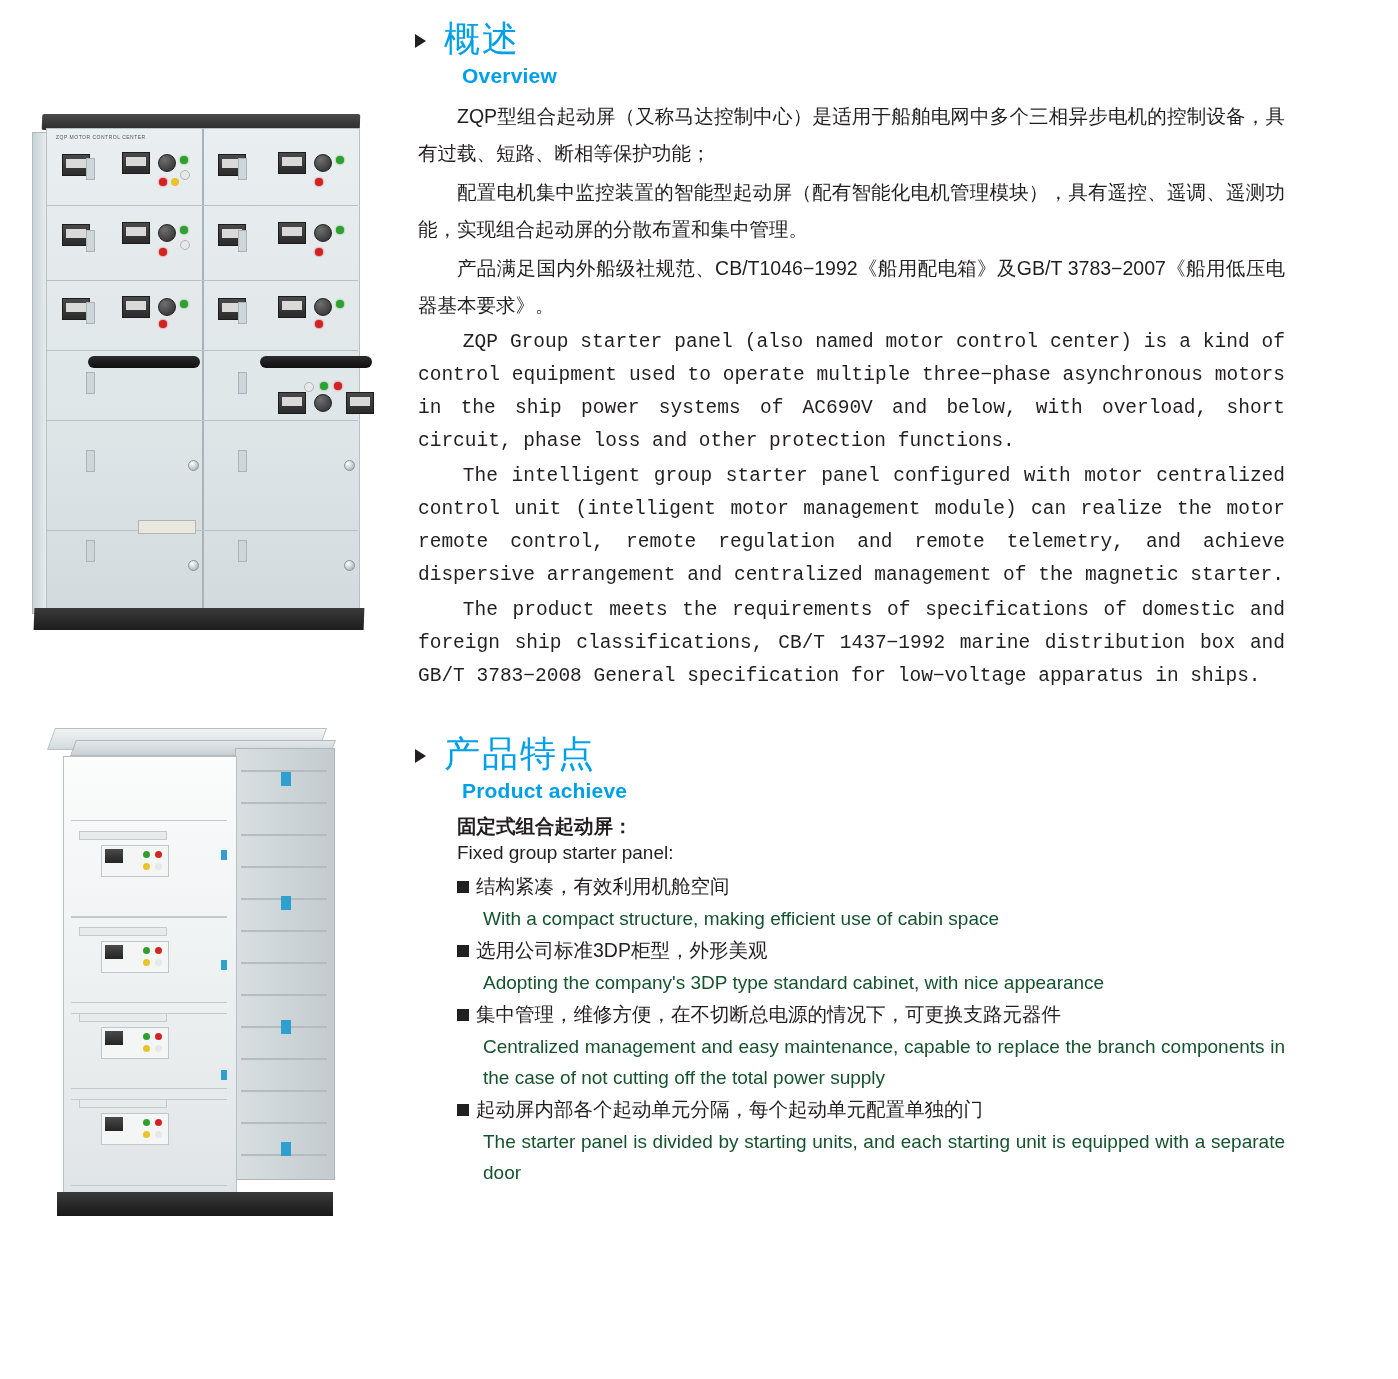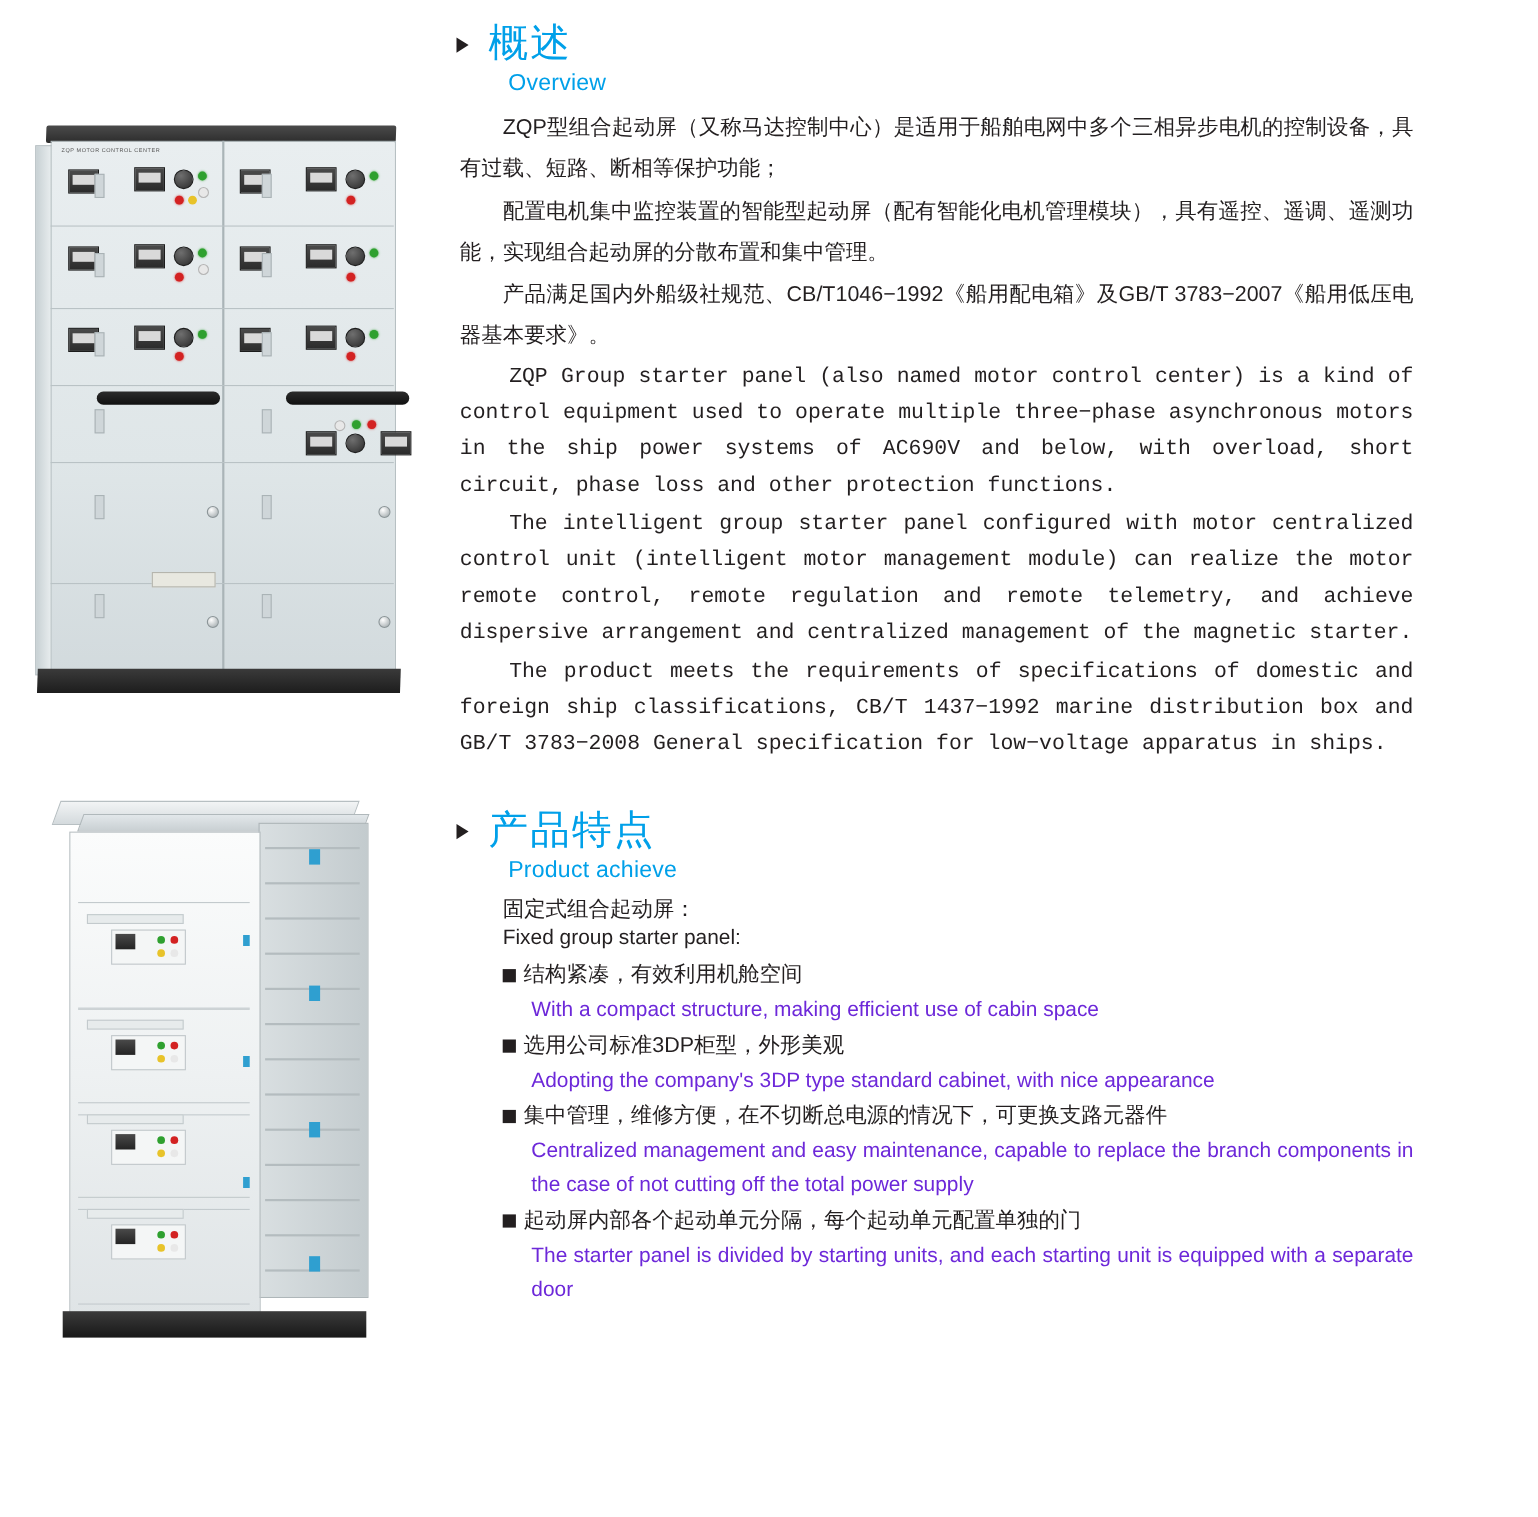--- a/index.html
+++ b/index.html
@@ -64,20 +64,21 @@
     line-height: 46px;
     font-weight: 500;
   }
   .sec-en {
     font-size: 21px;
     color: #00a0e9;
     margin-left: 47px;
     margin-top: 2px;
     margin-bottom: 10px;
     letter-spacing: 0.2px;
+    font-weight: bold;
   }
 
   p.para {
     margin: 0 0 2px 0;
     font-size: 19.5px;
     line-height: 37px;
     text-align: justify;
     text-justify: inter-ideograph;
     text-indent: 2em;
     color: #231f20;
@@ -90,21 +91,21 @@
     color: #231f20;
     text-indent: 2.3em;
     font-family: Liberation Mono, monospace;
   }
 
   .overview-block { margin-left: 3px; }
 
   
   .feat-sub-cn {
     font-size: 19.5px;
-    font-weight: normal;
+    font-weight: bold;
     margin: 10px 0 0 42px;
     color: #231f20;
   }
   .feat-sub-en {
     font-size: 19px;
     margin: 2px 0 6px 42px;
     color: #231f20;
   }
   .feat-item { margin: 0 0 0 42px; }
   .feat-cn {
@@ -120,21 +121,21 @@
     height: 12px;
     background: #231f20;
     margin-top: 11px;
     margin-right: 7px;
     flex: 0 0 auto;
   }
   .feat-en {
     font-size: 19px;
     line-height: 31px;
     margin-left: 26px;
-    color: #6d28d9;
+    color: #14532d;
     text-align: justify;
   }
 
   
   .cab1 {
     position: absolute;
     left: 0; top: 0;
     width: 350px; height: 545px;
   }
   .cab1 .top-plate {

